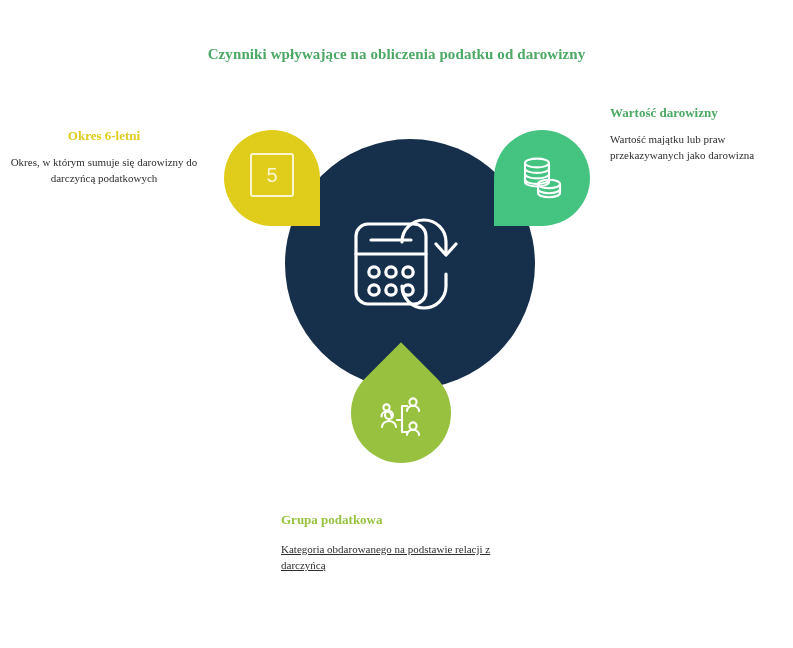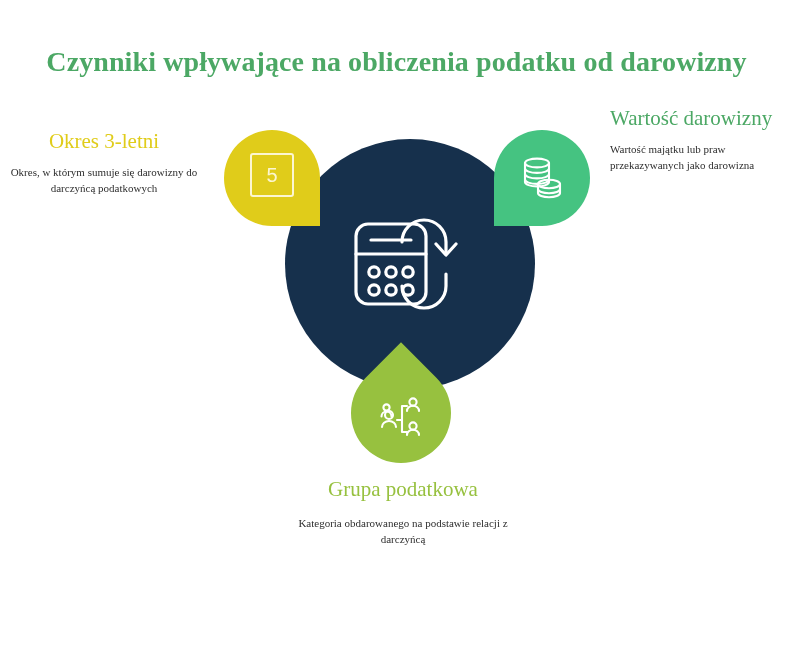--- a/index.html
+++ b/index.html
@@ -18,21 +18,21 @@
     overflow: hidden;
   }
 
   
   #infographic-title {
     position: absolute;
     left: 0;
     top: 46px;
     width: 793px;
     text-align: center;
-    font-size: 28px;
+    font-size: 15px;
     font-weight: bold;
     color: #4CA865;
     letter-spacing: 0.1px;
   }
 
   
   #center-circle {
     position: absolute;
     left: 285px;
     top: 139px;
@@ -123,22 +123,22 @@
     color: #FCF6D0;
     font-size: 20px;
     font-family: "Liberation Sans", sans-serif;
     display: flex;
     align-items: center;
     justify-content: center;
   }
 
   
   .block-heading {
-    font-size: 21px;
-    font-weight: normal;
+    font-size: 13px;
+    font-weight: bold;
     line-height: 1.28;
   }
   .block-body {
     font-size: 11px;
     color: #2E2E2E;
     line-height: 1.5;
     margin-top: 9px;
   }
 
   #text-period {
@@ -155,26 +155,26 @@
     left: 610px;
     top: 105px;
     width: 180px;
     text-align: left;
   }
   #text-value .block-heading { color: #4CA865; }
 
   #text-group {
     position: absolute;
     left: 281px;
-    top: 476px;
+    top: 512px;
     width: 244px;
-    text-align: center;
+    text-align: left;
   }
   #text-group .block-heading { color: #97C13F; }
-  #text-group .block-body { margin-top: 12px; }
+  #text-group .block-body { margin-top: 12px; text-decoration: underline; }
 </style>
 </head>
 <body>
 
 <div id="canvas">
 
   <div id="infographic-title">Czynniki wpływające na obliczenia podatku od darowizny</div>
 
   <div id="center-circle"></div>
   <div id="center-icon">
@@ -239,21 +239,21 @@
         <circle cx="36" cy="9" r="3.6"></circle>
         <path d="M30 18 a6 5.2 0 0 1 12 0"></path>
 
         <circle cx="36" cy="33" r="3.6"></circle>
         <path d="M30 42 a6 5.2 0 0 1 12 0"></path>
       </svg>
     </div>
   </div>
 
   <div id="text-period">
-    <div class="block-heading">Okres 3-letni</div>
+    <div class="block-heading">Okres 6-letni</div>
     <div class="block-body">Okres, w którym sumuje się darowizny do darczyńcą podatkowych</div>
   </div>
 
   <div id="text-value">
     <div class="block-heading">Wartość darowizny</div>
     <div class="block-body">Wartość majątku lub praw przekazywanych jako darowizna</div>
   </div>
 
   <div id="text-group">
     <div class="block-heading">Grupa podatkowa</div>

